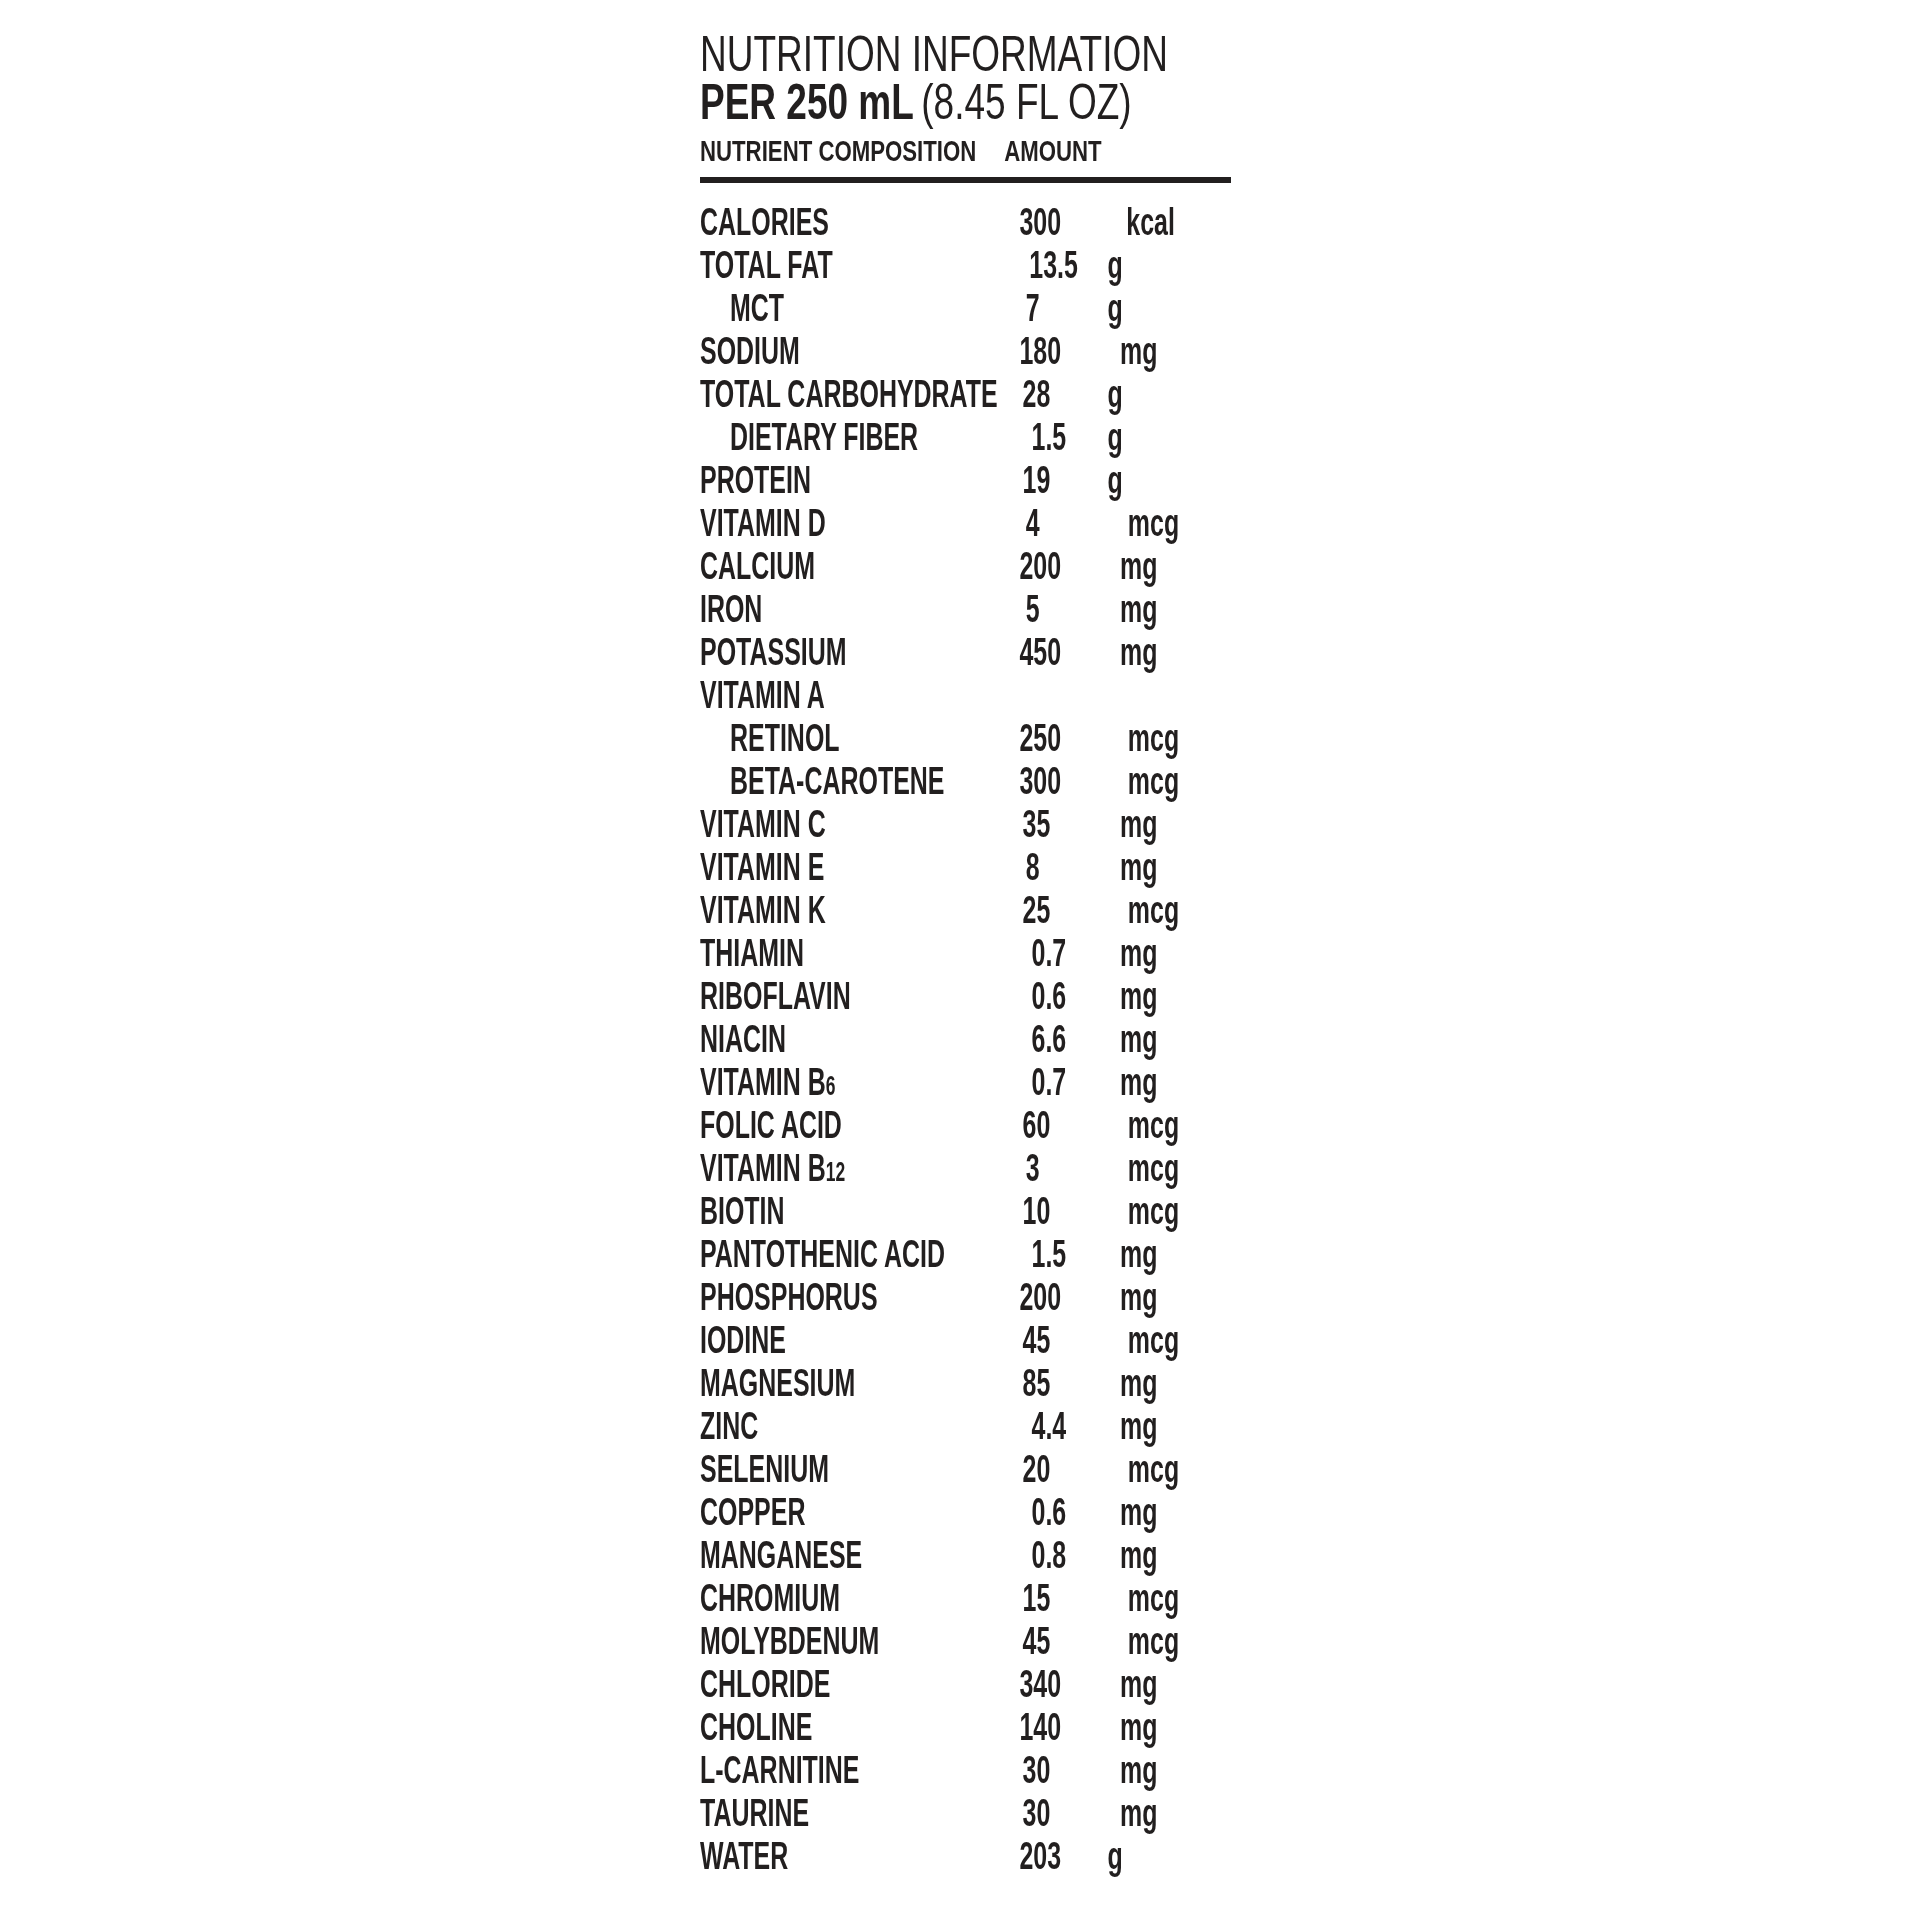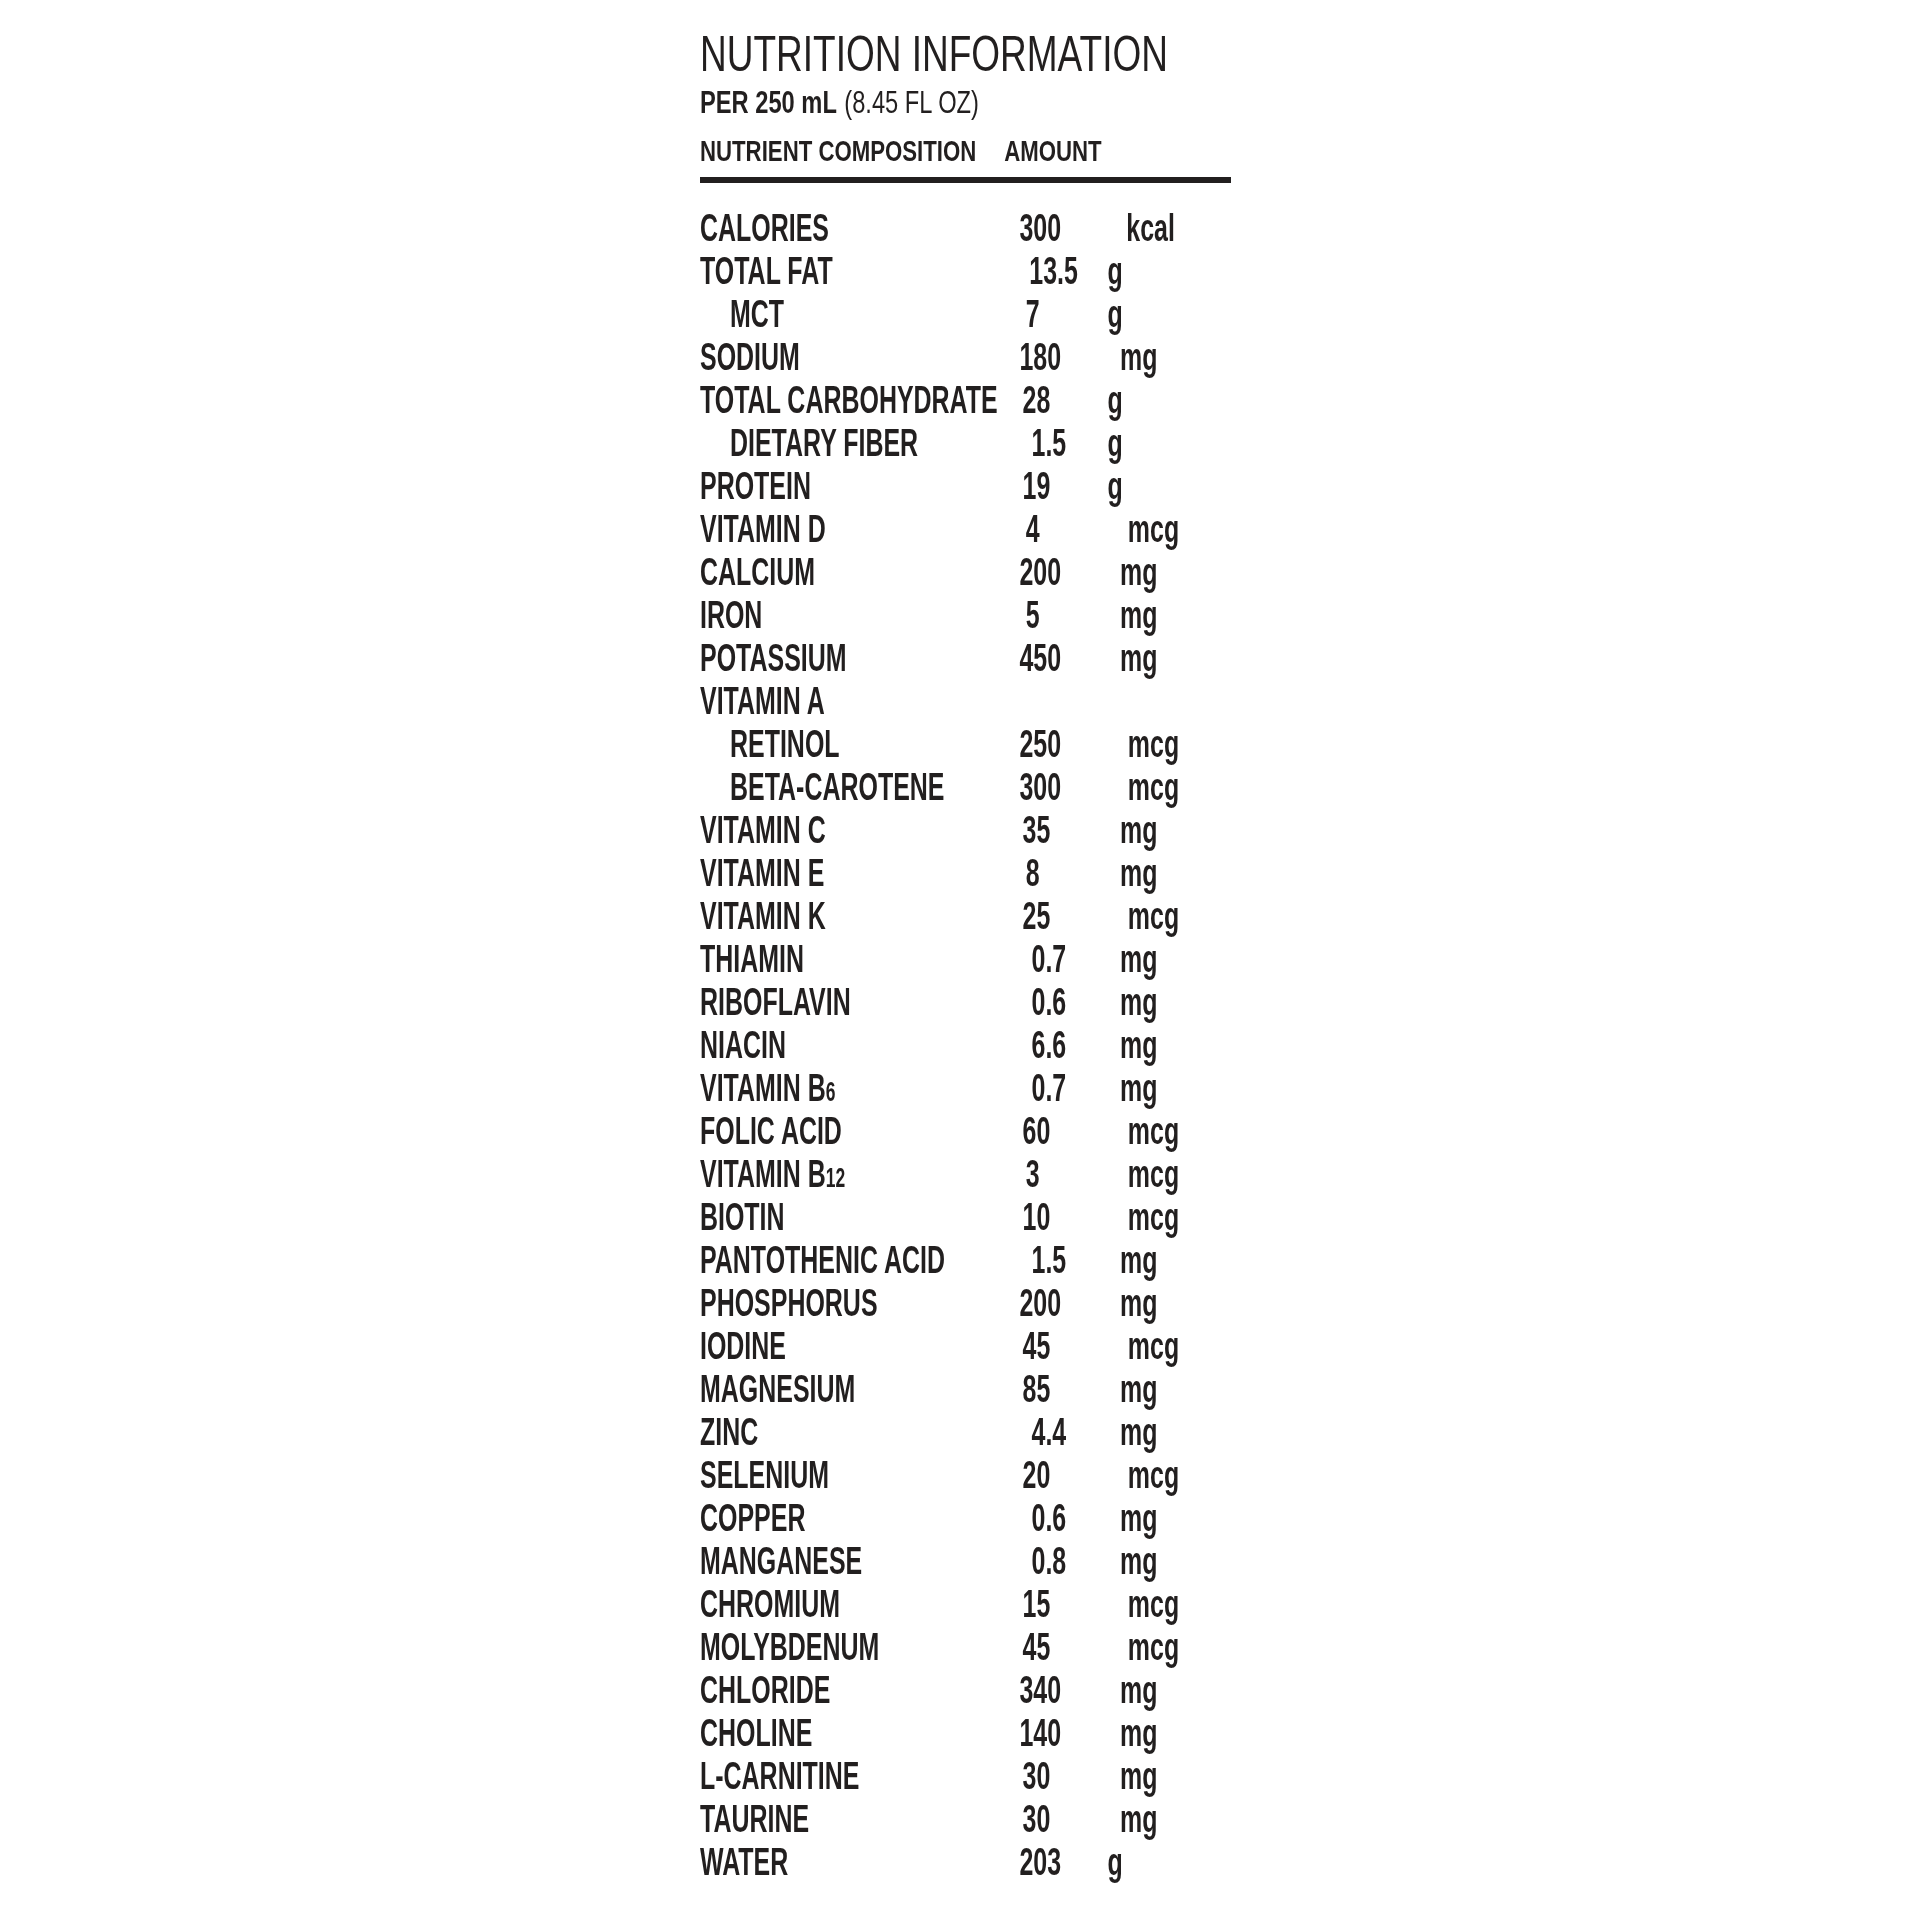--- a/index.html
+++ b/index.html
@@ -8,27 +8,27 @@
     font-family:"Liberation Sans","DejaVu Sans",sans-serif;color:#221f1f;
   }
   .sheet{position:absolute;left:700px;top:0;width:531px;}
   
   .cond{display:inline-block;transform:scaleX(0.64);transform-origin:0 50%;white-space:nowrap;}
   .cond-r{display:inline-block;transform:scaleX(0.64);transform-origin:100% 50%;white-space:nowrap;}
   .cond-t{display:inline-block;transform:scaleX(0.74);transform-origin:0 50%;white-space:nowrap;}
   .cond-tr{display:inline-block;transform:scaleX(0.74);transform-origin:100% 50%;white-space:nowrap;}
 
   .title-line1{margin-top:30px;font-size:50px;line-height:48px;font-weight:400;}
-  .title-line2{font-size:32px;line-height:48px;font-weight:700;}
+  .title-line2{font-size:50px;line-height:48px;font-weight:700;}
   .title-line2 .note{font-weight:400;margin-left:10px;}
 
   .colhead{position:relative;margin-top:10px;font-size:30px;line-height:30px;font-weight:700;height:30px;}
   .colhead .amount-head{position:absolute;right:129px;top:0;}
 
-  .tablebody{margin-top:11px;border-top:6px solid #221f1f;padding-top:7px;}
+  .tablebody{margin-top:11px;border-top:6px solid #221f1f;padding-top:1px;}
   .row{display:flex;align-items:baseline;height:43px;line-height:43px;font-size:39px;font-weight:700;}
   .cell-label{flex:1;min-width:0;overflow:visible;text-align:left;}
   .cell-label.indent{padding-left:30px;}
   .cell-amount{width:119px;flex-shrink:0;text-align:center;margin-top:16px;}
   .cell-amount.nofrac{padding-right:22px;width:97px;}
   .cell-unit{width:82px;flex-shrink:0;text-align:left;margin-right:50px;}
   .sub{font-size:0.7em;}
 </style>
 </head>
 <body>

